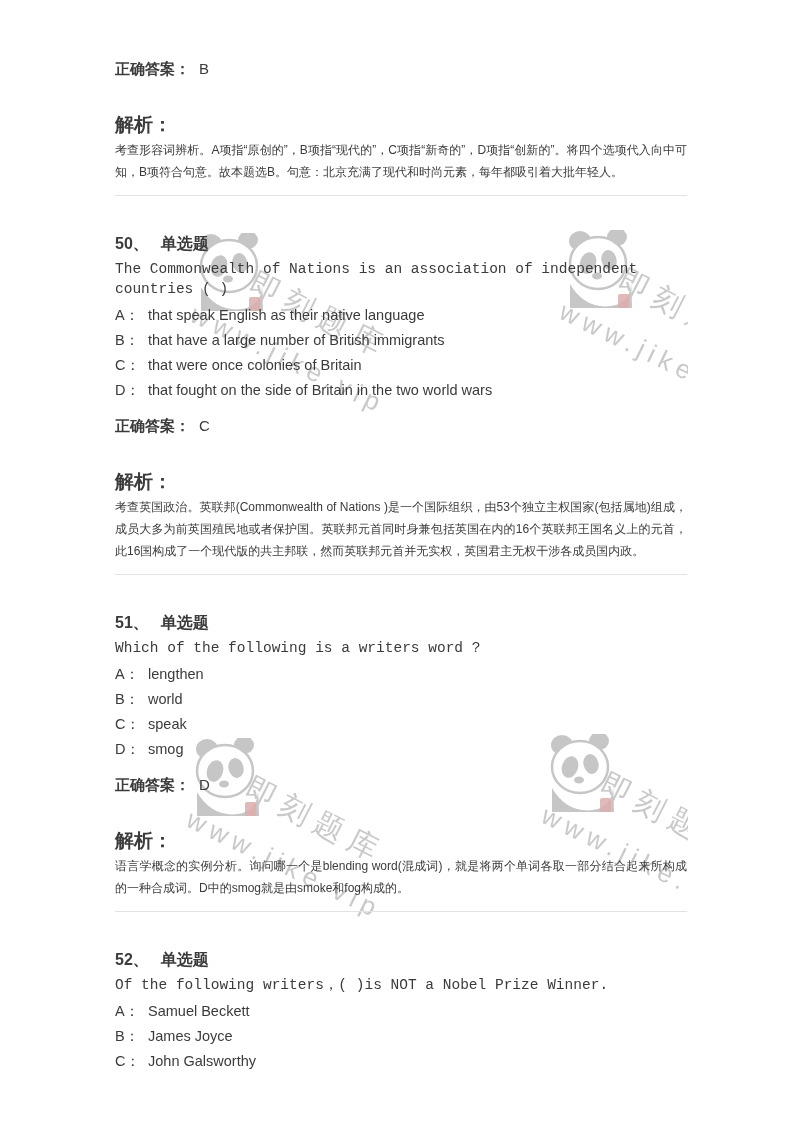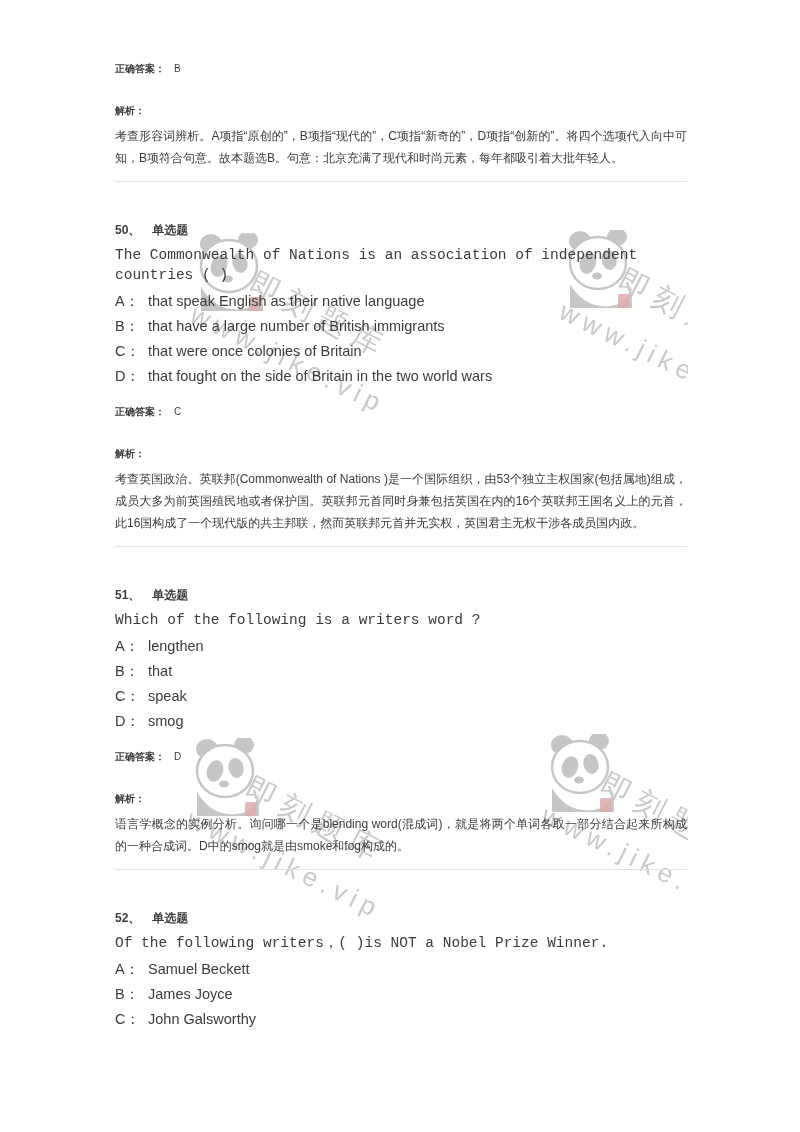--- a/index.html
+++ b/index.html
@@ -35,33 +35,33 @@
   .wm-seal{
     position:absolute;left:52px;top:64px;width:11px;height:14px;
     background:#ddadad;opacity:.85;border-radius:2px;
   }
 
   
   .content{
     position:absolute;left:115px;top:0;width:572px;z-index:2;
     padding-top:59px;
   }
-  .answer-line{line-height:20px;font-size:10px;}
+  .answer-line{line-height:20px;font-size:15px;}
   .answer-line .lbl{font-weight:700;}
   .answer-line .val{margin-left:9px;}
-  .ana-label{margin-top:22px;line-height:20px;font-size:10px;font-weight:700;}
+  .ana-label{margin-top:36px;line-height:20px;font-size:19px;font-weight:700;}
   .para{
     margin:4px 0 0 0;font-size:12px;line-height:22px;text-align:justify;
     word-break:break-word;
   }
   .divider{
     border:none;border-top:1px solid #e3e3e3;height:0;
     margin:12px 0 0 0;
   }
-  .q-header{margin-top:38px;line-height:20px;font-size:12px;font-weight:600;}
+  .q-header{margin-top:38px;line-height:20px;font-size:16px;font-weight:600;}
   .q-header .q-type{margin-left:12px;}
   .q-stem{margin-top:5px;line-height:20px;font-size:14.5px;font-family:Liberation Mono, monospace;}
   .q-options{margin-top:6px;}
   .opt{display:flex;line-height:20px;font-size:14.5px;margin-bottom:5px;}
   .opt-key{flex:0 0 33px;}
   .opt-text{flex:1;}
   .ans-after-opts{margin-top:16px;}
 </style>
 </head>
 <body>
@@ -176,21 +176,21 @@
         <span>51、</span><span class="q-type">单选题</span>
       </div>
       <div class="q-stem">Which of the following is a writers word ?</div>
       <div class="q-options">
         <div class="opt">
           <span class="opt-key">A：</span>
             <span class="opt-text">lengthen</span>
         </div>
         <div class="opt">
           <span class="opt-key">B：</span>
-            <span class="opt-text">that</span>
+            <span class="opt-text">world</span>
         </div>
         <div class="opt">
           <span class="opt-key">C：</span>
             <span class="opt-text">speak</span>
         </div>
         <div class="opt">
           <span class="opt-key">D：</span>
             <span class="opt-text">smog</span>
         </div>
       </div>

